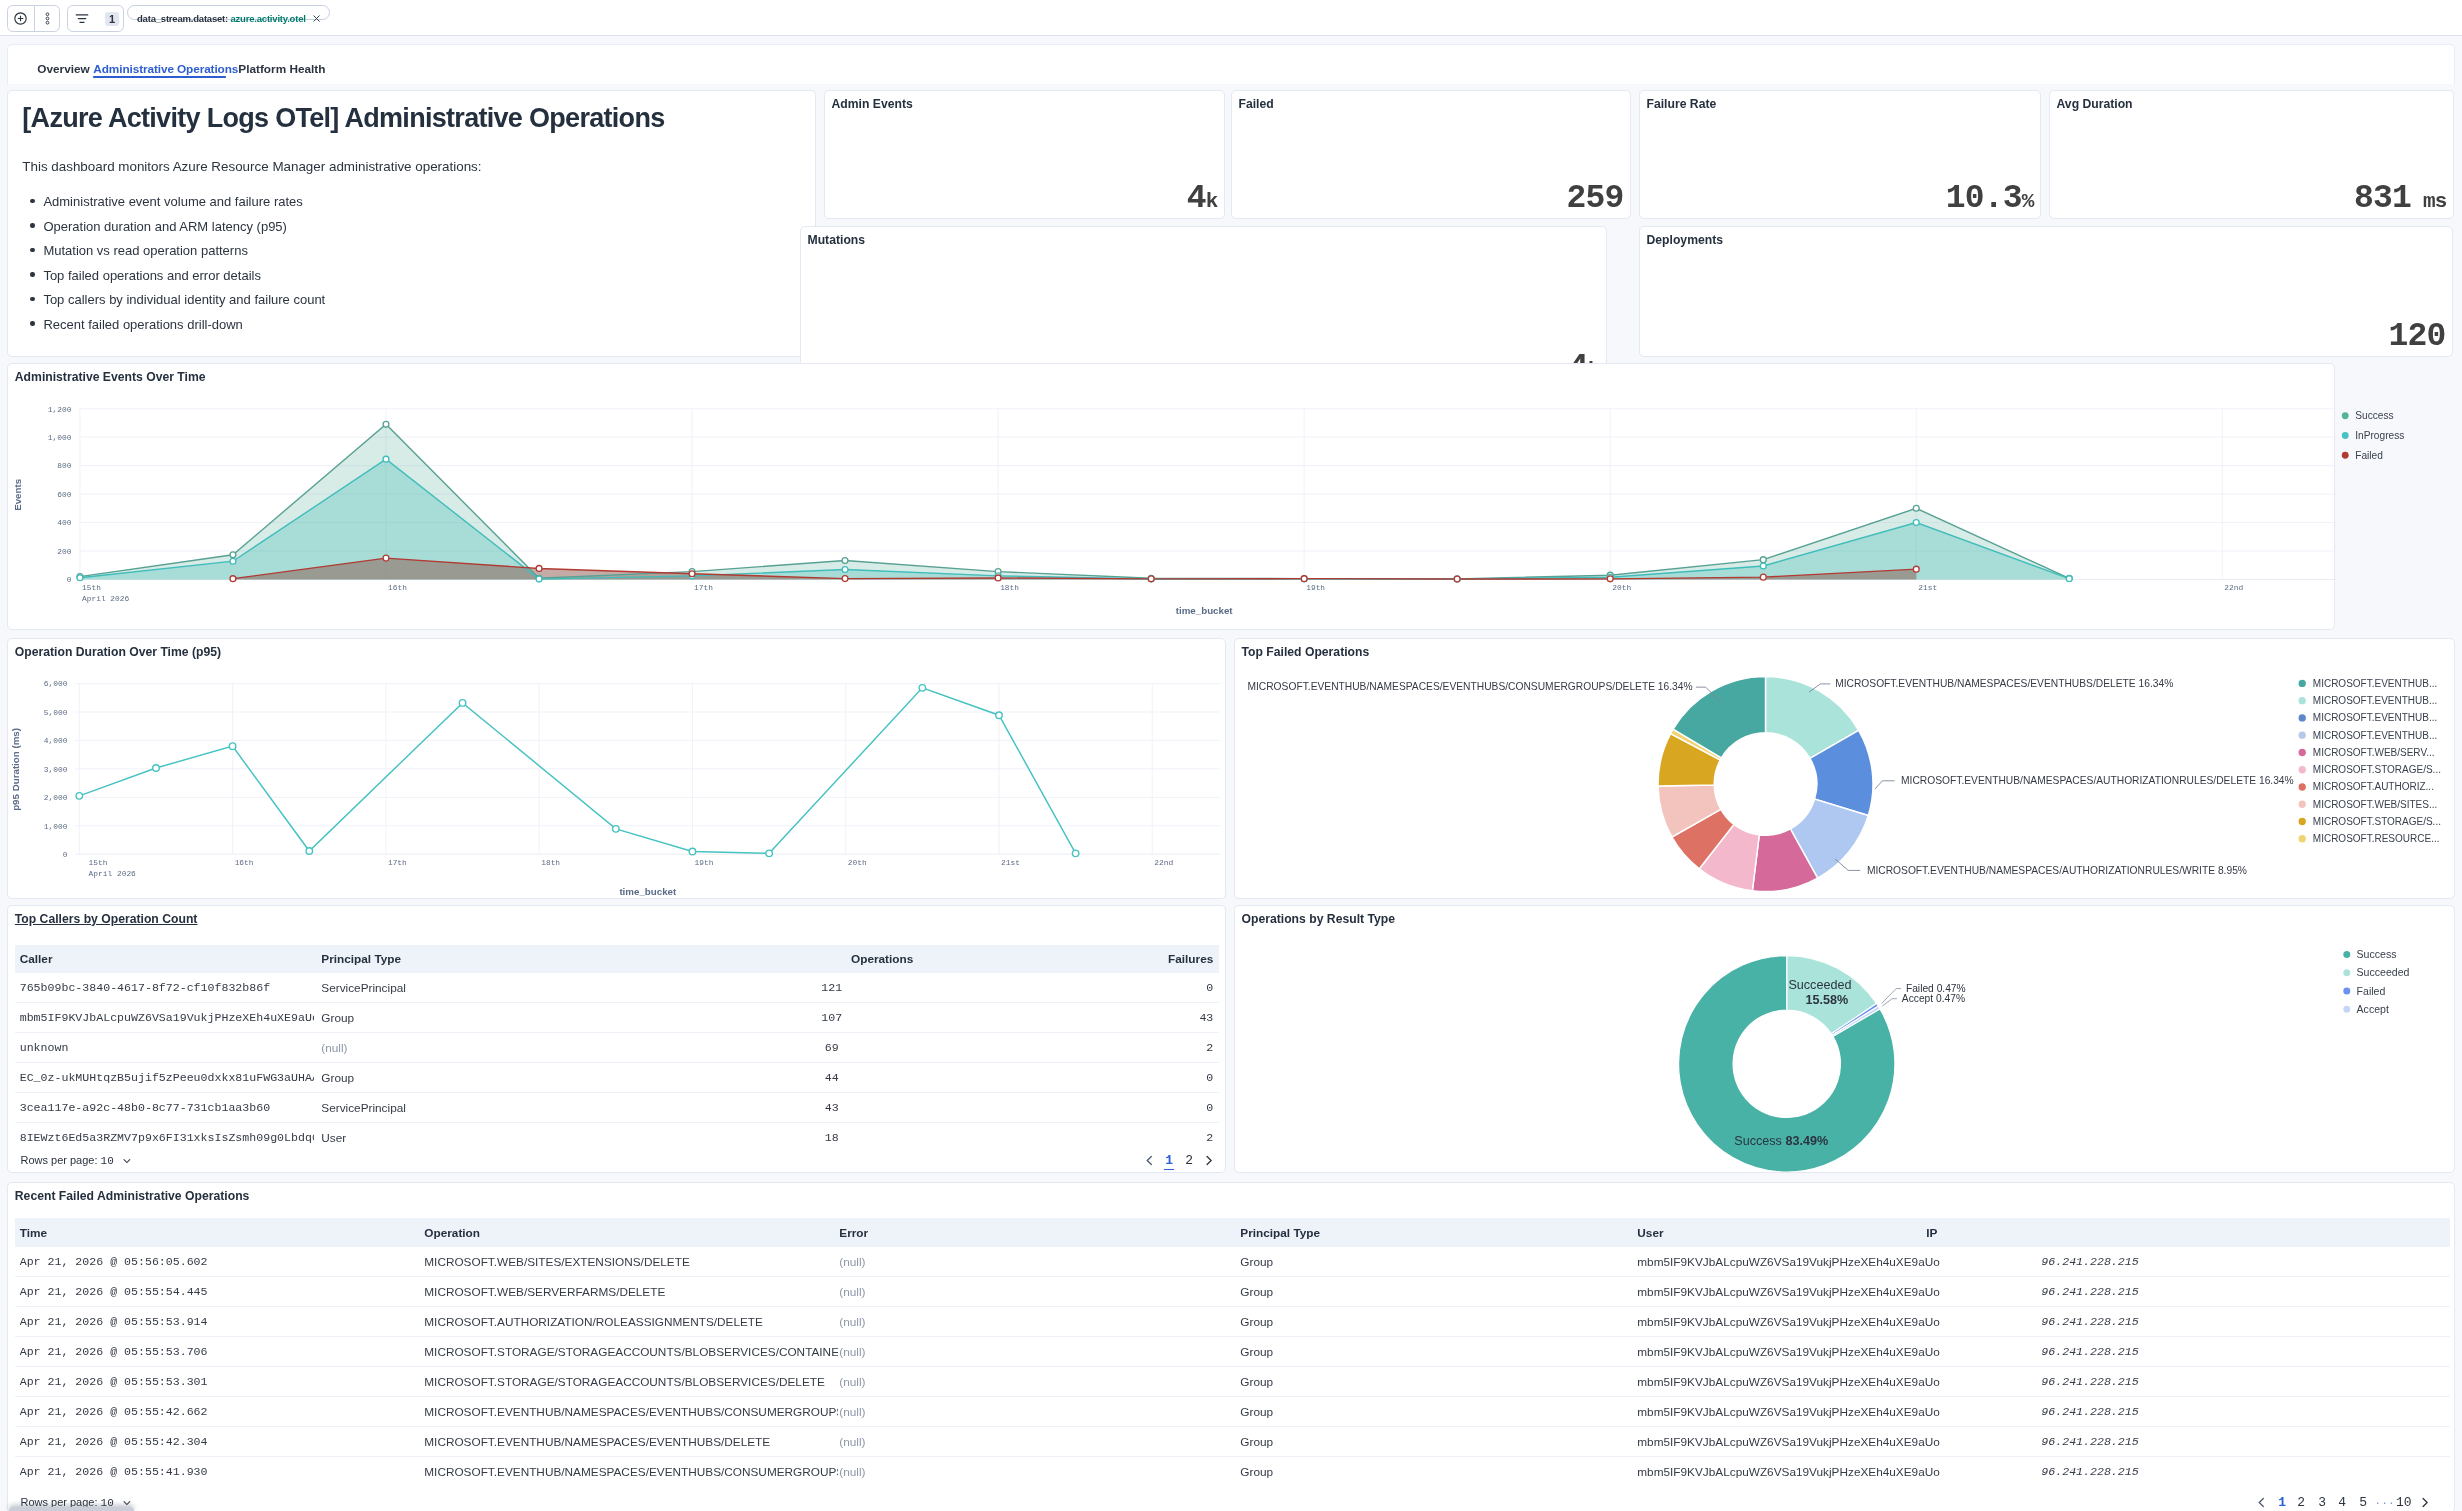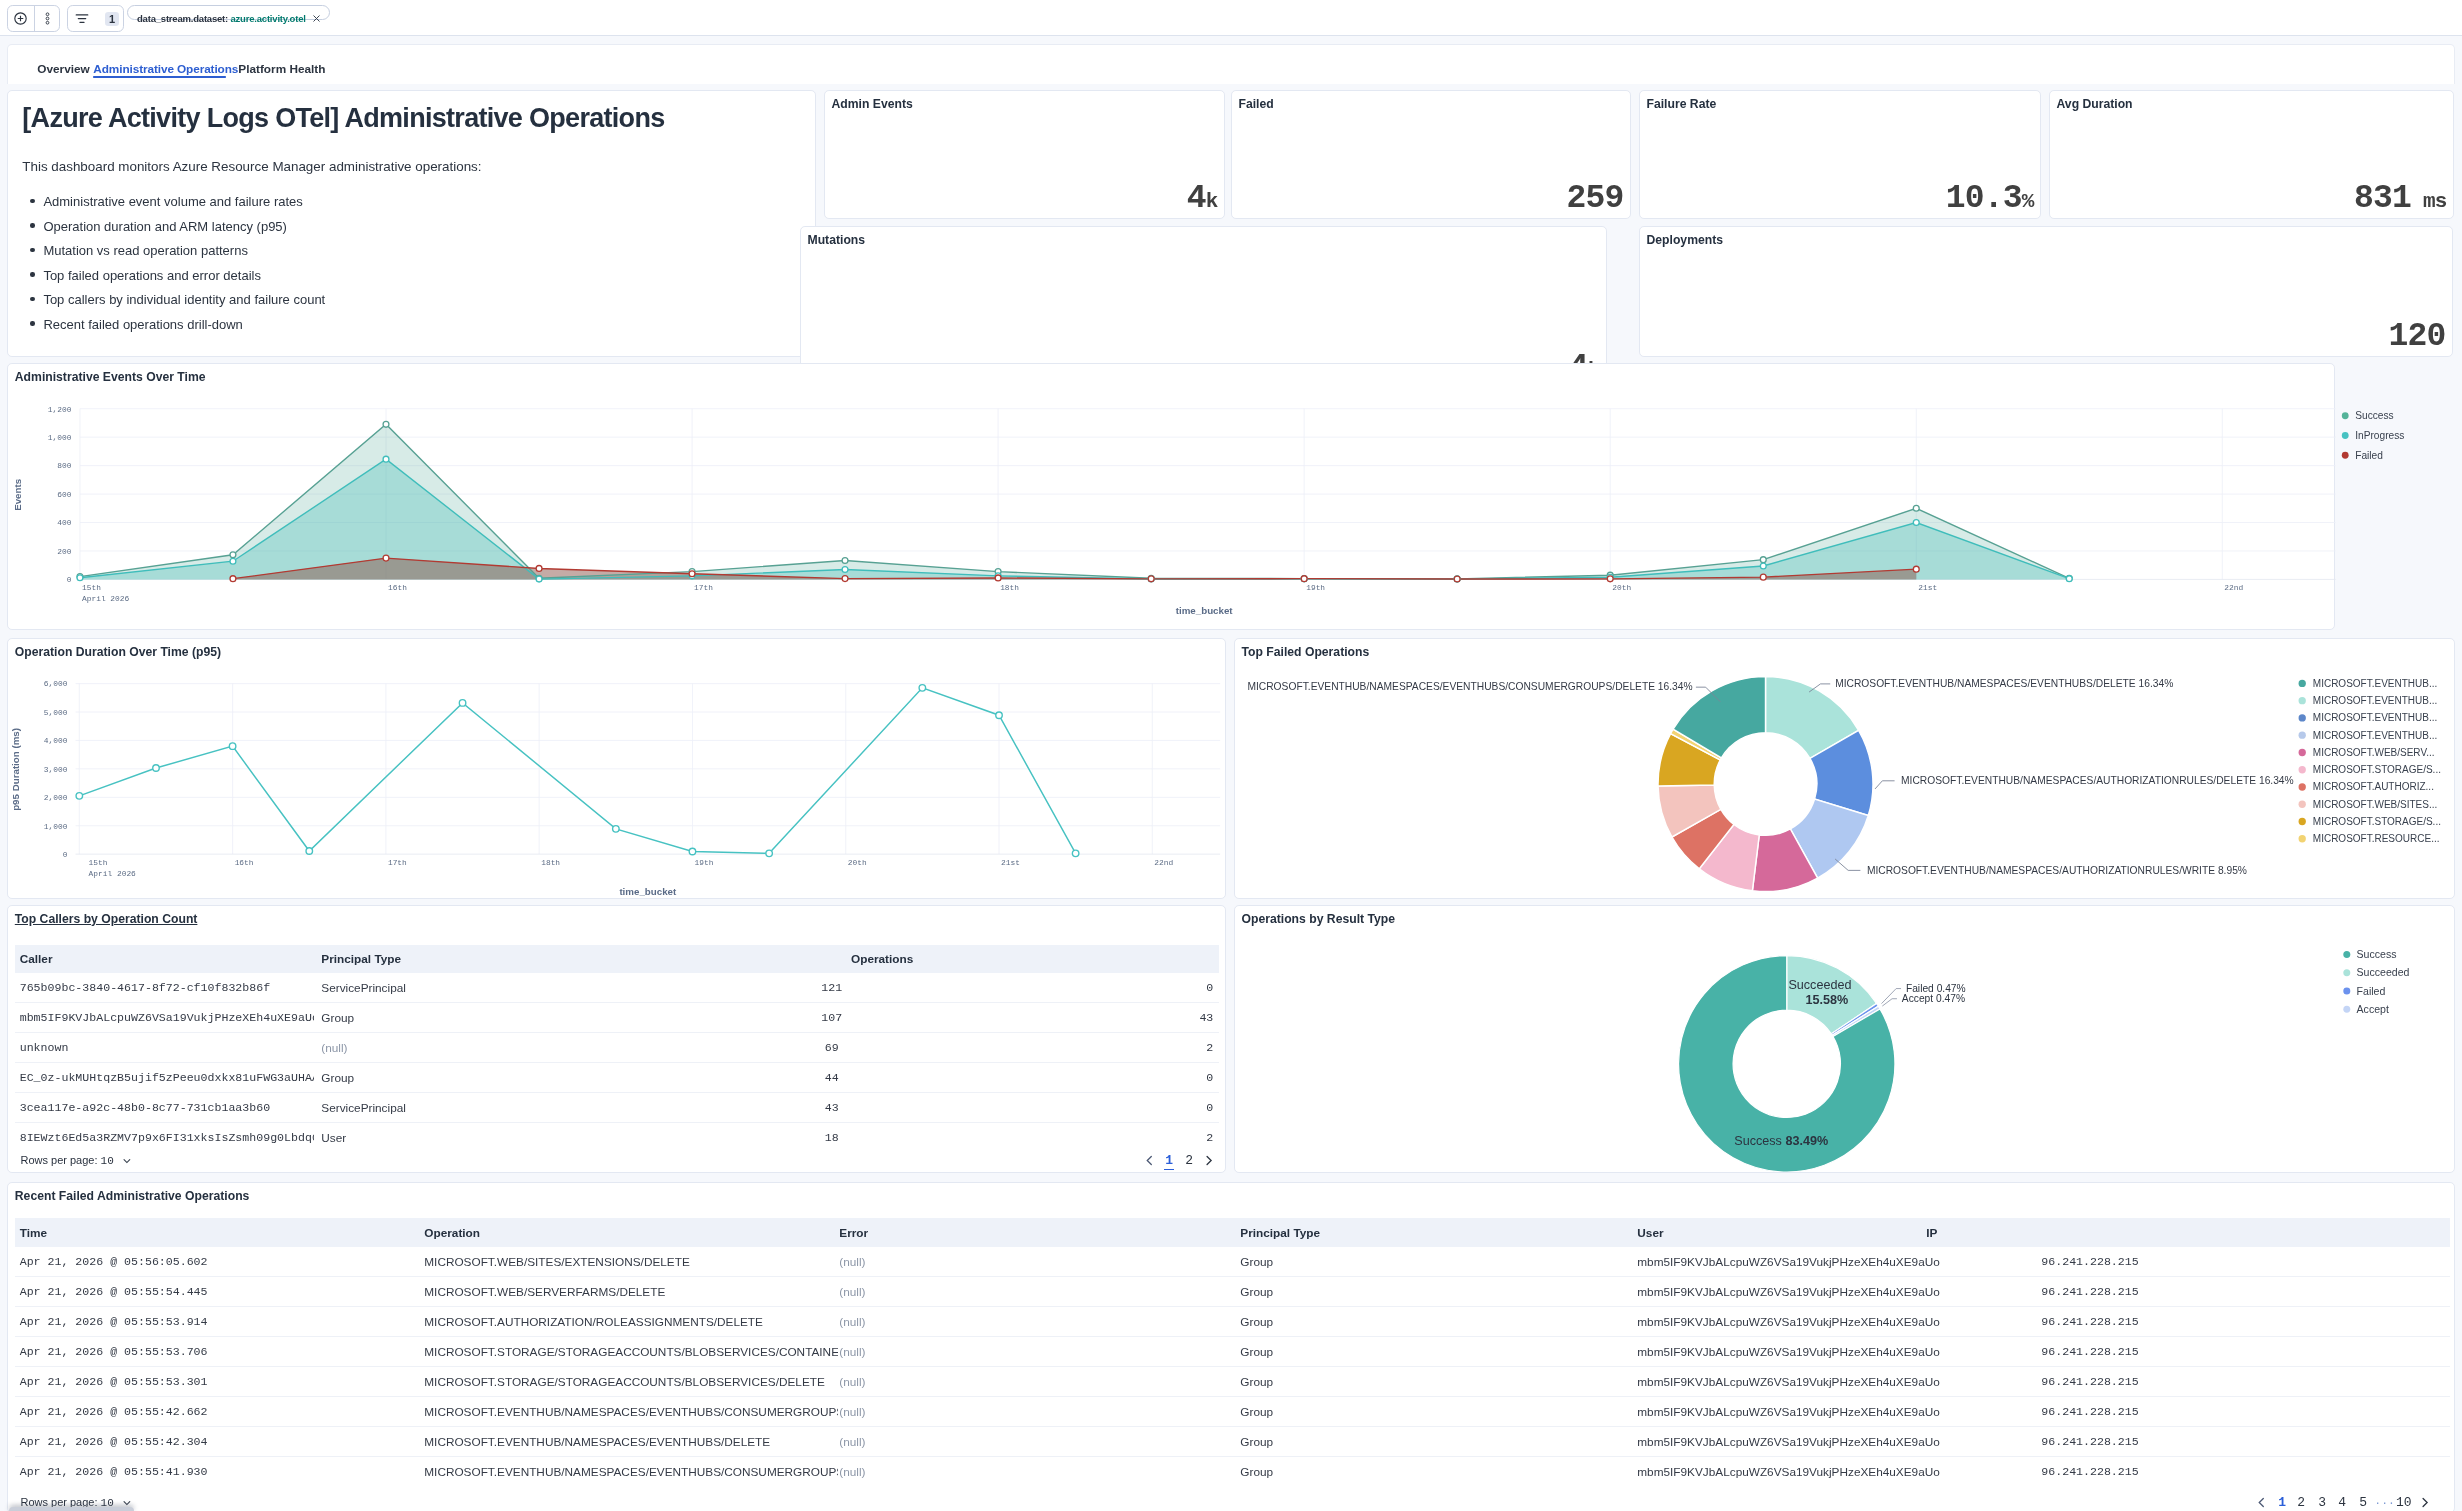--- a/index.html
+++ b/index.html
@@ -316,20 +316,21 @@
     </g>
   </svg>
 </div>
 
 <div class="panel" style="left:7.3px;top:905px;width:1219px;height:268px;">
   <div class="ptitle" style="left:6.5px;top:5.7px;text-decoration:underline;">Top Callers by Operation Count</div>
   <div style="position:absolute;left:6.5px;top:39px;width:1204px;height:28px;background:#eef2f9;"></div>
   <div style="position:absolute;left:11.4px;top:46px;font-size:11.8px;font-weight:700;color:#25303f;">Caller</div>
   <div style="position:absolute;left:313px;top:46px;font-size:11.8px;font-weight:700;color:#25303f;">Principal Type</div>
   <div style="position:absolute;left:0;top:46px;width:905px;text-align:right;font-size:11.8px;font-weight:700;color:#25303f;">Operations</div>
+  <div style="position:absolute;left:0;top:46px;width:1205px;text-align:right;font-size:11.8px;font-weight:700;color:#25303f;">Failures</div>
   <div style="position:absolute;left:6.5px;top:67px;width:1204px;">
     <div style="position:relative;height:30px;border-bottom:0.8px solid #eef1f7;"></div>
     <div style="position:relative;height:30px;border-bottom:0.8px solid #eef1f7;"></div>
     <div style="position:relative;height:30px;border-bottom:0.8px solid #eef1f7;"></div>
     <div style="position:relative;height:30px;border-bottom:0.8px solid #eef1f7;"></div>
     <div style="position:relative;height:30px;border-bottom:0.8px solid #eef1f7;"></div>
     <div style="position:relative;height:30px;"></div>
   </div>
   <div class="mono" style="position:absolute;left:11.4px;top:67px;font-size:11.6px;color:#343a46;line-height:30px;white-space:nowrap;width:294px;overflow:hidden;">765b09bc-3840-4617-8f72-cf10f832b86f<br>mbm5IF9KVJbALcpuWZ6VSa19VukjPHzeXEh4uXE9aUo<br>unknown<br>EC_0z-ukMUHtqzB5ujif5zPeeu0dxkx81uFWG3aUHAAc<br>3cea117e-a92c-48b0-8c77-731cb1aa3b60<br>8IEWzt6Ed5a3RZMV7p9x6FI31xksIsZsmh09g0Lbdq0</div>
   <div style="position:absolute;left:313px;top:67px;font-size:11.8px;color:#343a46;line-height:30px;">ServicePrincipal<br>Group<br><span style="color:#8d97a8;">(null)</span><br>Group<br>ServicePrincipal<br>User</div>
@@ -401,21 +402,21 @@
     <div style="position:relative;height:30px;border-bottom:0.8px solid #eef1f7;"></div>
     <div style="position:relative;height:30px;border-bottom:0.8px solid #eef1f7;"></div>
     <div style="position:relative;height:30px;border-bottom:0.8px solid #eef1f7;"></div>
     <div style="position:relative;height:30px;"></div>
   </div>
   <div class="mono" style="position:absolute;left:11.4px;top:64px;font-size:11.6px;color:#343a46;line-height:30px;white-space:nowrap;">Apr 21, 2026 @ 05:56:05.602<br>Apr 21, 2026 @ 05:55:54.445<br>Apr 21, 2026 @ 05:55:53.914<br>Apr 21, 2026 @ 05:55:53.706<br>Apr 21, 2026 @ 05:55:53.301<br>Apr 21, 2026 @ 05:55:42.662<br>Apr 21, 2026 @ 05:55:42.304<br>Apr 21, 2026 @ 05:55:41.930</div>
   <div style="position:absolute;left:416px;top:64px;font-size:11.8px;color:#343a46;line-height:30px;white-space:nowrap;width:414px;overflow:hidden;">MICROSOFT.WEB/SITES/EXTENSIONS/DELETE<br>MICROSOFT.WEB/SERVERFARMS/DELETE<br>MICROSOFT.AUTHORIZATION/ROLEASSIGNMENTS/DELETE<br>MICROSOFT.STORAGE/STORAGEACCOUNTS/BLOBSERVICES/CONTAINERS/DELETE<br>MICROSOFT.STORAGE/STORAGEACCOUNTS/BLOBSERVICES/DELETE<br>MICROSOFT.EVENTHUB/NAMESPACES/EVENTHUBS/CONSUMERGROUPS/DELETE<br>MICROSOFT.EVENTHUB/NAMESPACES/EVENTHUBS/DELETE<br>MICROSOFT.EVENTHUB/NAMESPACES/EVENTHUBS/CONSUMERGROUPS/DELETE</div>
   <div style="position:absolute;left:831px;top:64px;font-size:11.8px;color:#8d97a8;line-height:30px;">(null)<br>(null)<br>(null)<br>(null)<br>(null)<br>(null)<br>(null)<br>(null)</div>
   <div style="position:absolute;left:1232px;top:64px;font-size:11.8px;color:#343a46;line-height:30px;">Group<br>Group<br>Group<br>Group<br>Group<br>Group<br>Group<br>Group</div>
   <div style="position:absolute;left:1629px;top:64px;font-size:11.8px;color:#343a46;line-height:30px;">mbm5IF9KVJbALcpuWZ6VSa19VukjPHzeXEh4uXE9aUo<br>mbm5IF9KVJbALcpuWZ6VSa19VukjPHzeXEh4uXE9aUo<br>mbm5IF9KVJbALcpuWZ6VSa19VukjPHzeXEh4uXE9aUo<br>mbm5IF9KVJbALcpuWZ6VSa19VukjPHzeXEh4uXE9aUo<br>mbm5IF9KVJbALcpuWZ6VSa19VukjPHzeXEh4uXE9aUo<br>mbm5IF9KVJbALcpuWZ6VSa19VukjPHzeXEh4uXE9aUo<br>mbm5IF9KVJbALcpuWZ6VSa19VukjPHzeXEh4uXE9aUo<br>mbm5IF9KVJbALcpuWZ6VSa19VukjPHzeXEh4uXE9aUo</div>
-  <div class="mono" style="position:absolute;left:2033px;top:64px;font-size:11.6px;color:#343a46;line-height:30px;">96.241.228.215<br>96.241.228.215<br>96.241.228.215<br>96.241.228.215<br>96.241.228.215<br>96.241.228.215<br>96.241.228.215<br>96.241.228.215</div>
+  <div class="mono" style="position:absolute;left:2033px;top:64px;font-size:11.6px;color:#343a46;line-height:30px;font-style:italic;">96.241.228.215<br>96.241.228.215<br>96.241.228.215<br>96.241.228.215<br>96.241.228.215<br>96.241.228.215<br>96.241.228.215<br>96.241.228.215</div>
 
   <div style="position:absolute;left:12.2px;top:313px;font-size:11px;color:#29313e;">Rows per page: <span class="mono">10</span>
     <svg style="vertical-align:-1.6px;margin-left:4.9px;" width="9.8" height="9.8" viewBox="0 0 12 12">
         <path d="M2.5 4.5L6 8l3.5-3.5" fill="none" stroke="#39424f" stroke-width="1.4" stroke-linecap="round"></path>
       </svg>
   </div>
   <svg style="position:absolute;left:2248px;top:313px;" width="11.4" height="13" viewBox="0 0 14 16">
       <path d="M9 3L4 8l5 5" fill="none" stroke="#4b5874" stroke-width="1.6" stroke-linecap="round"></path>
     </svg>
   <div class="mono" style="position:absolute;left:2264px;top:312px;width:19.5px;text-align:center;font-size:13px;font-weight:700;color:#2b5fd9;">1<div style="margin:0.8px auto 0;width:9.8px;height:1.6px;background:#2b5fd9;"></div></div>

